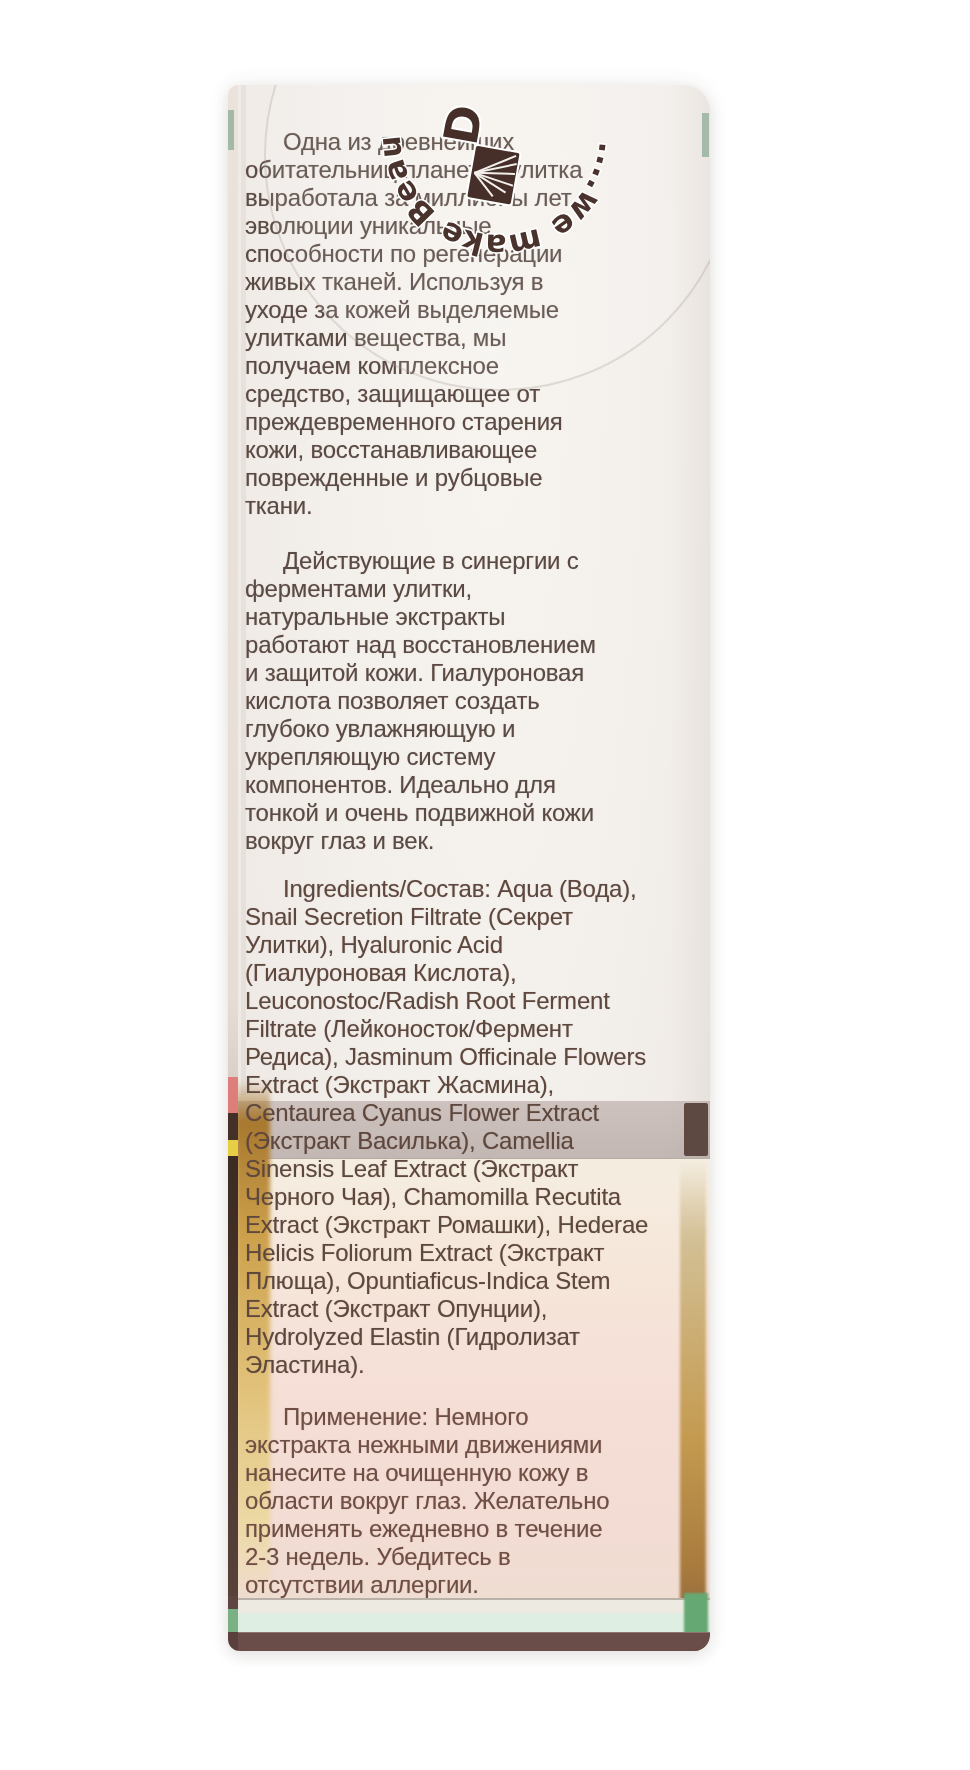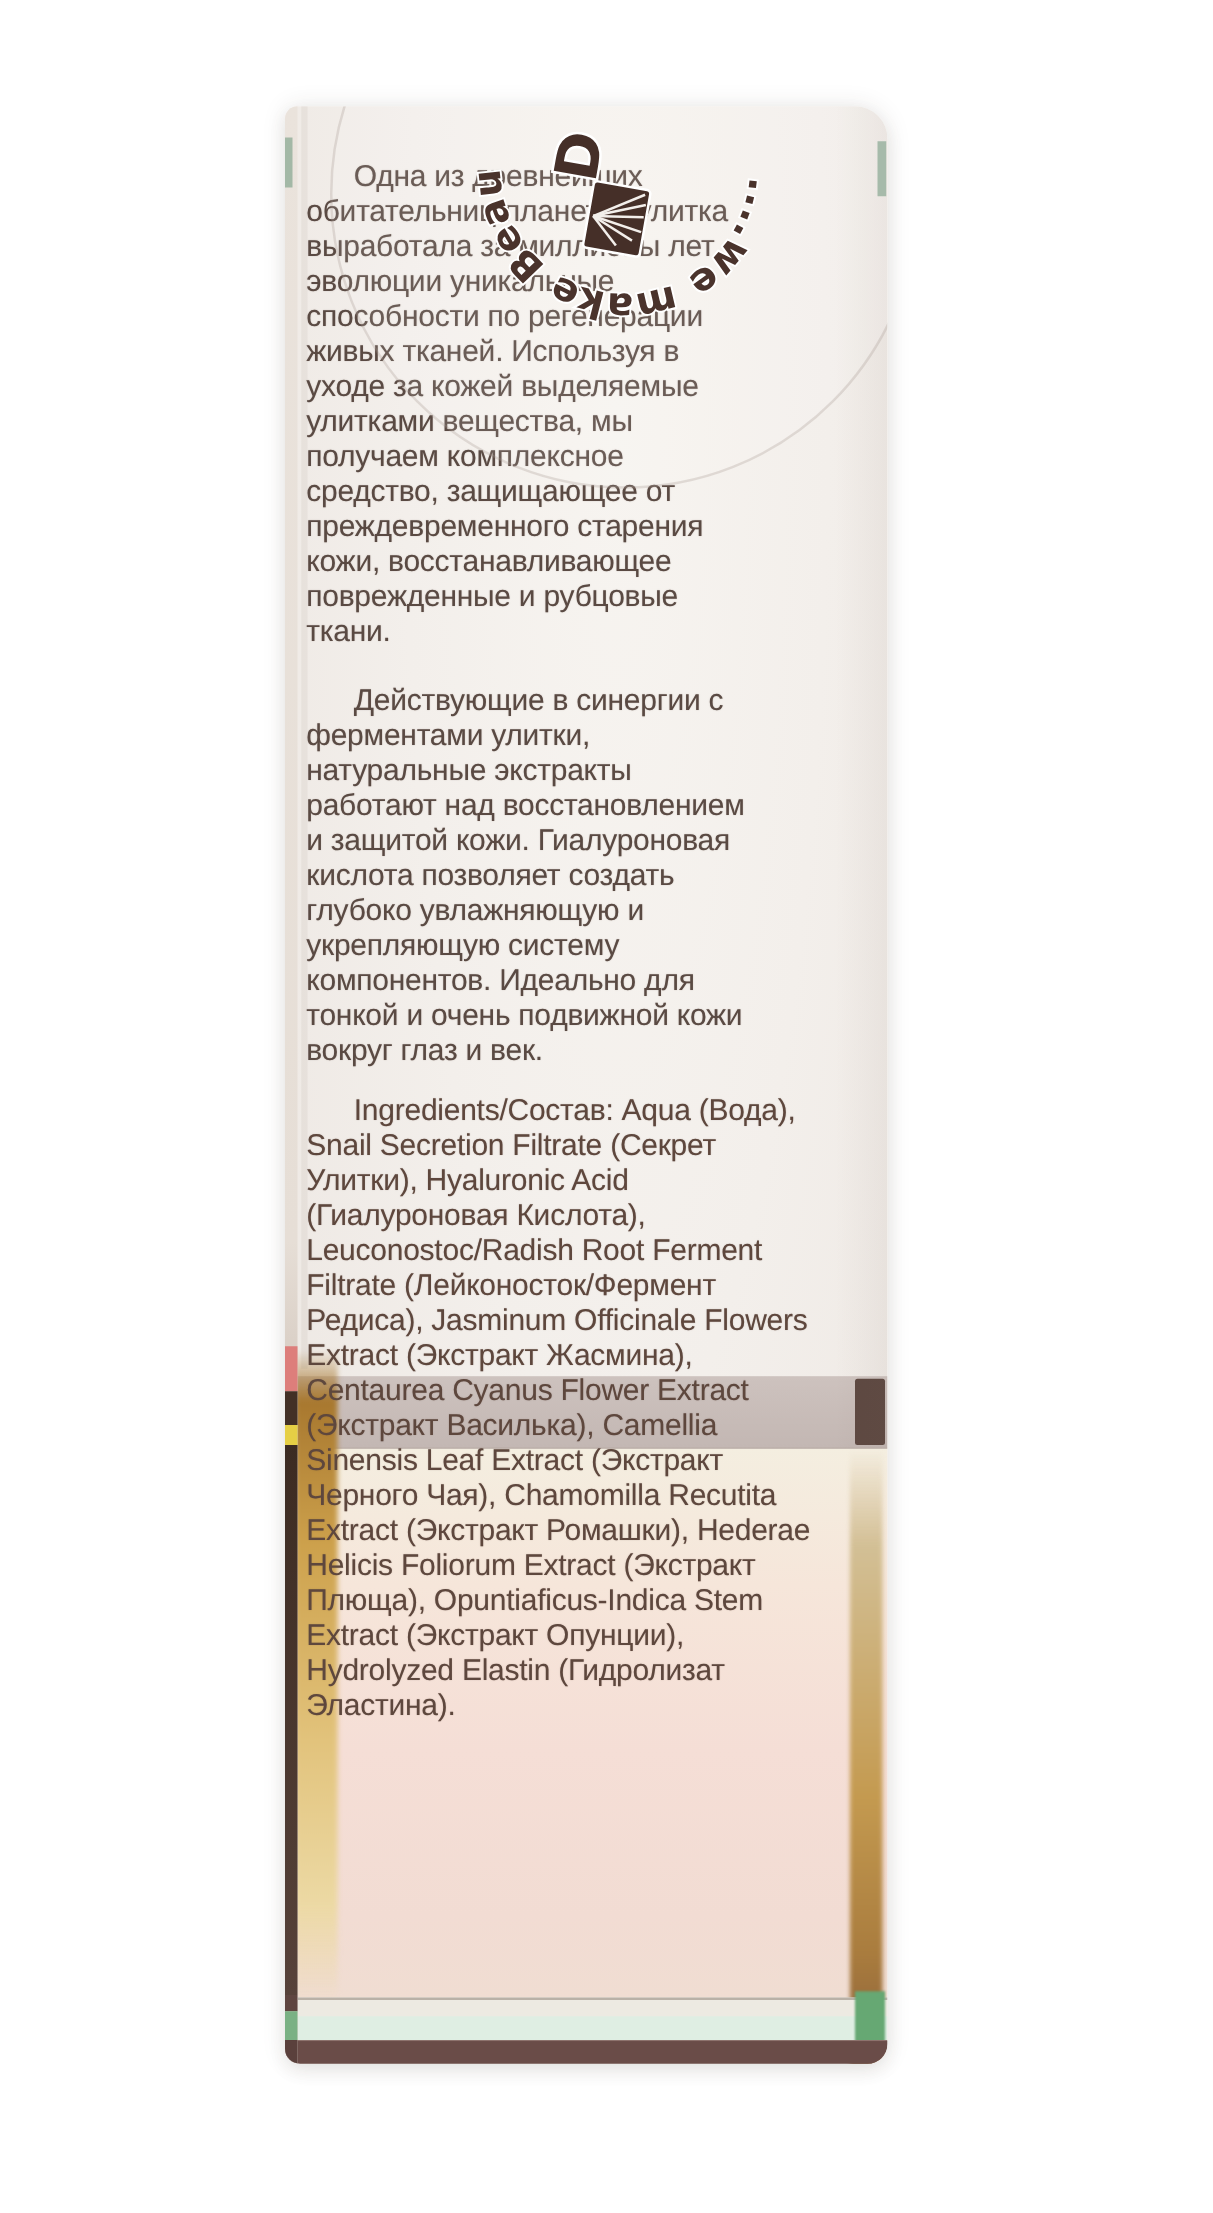--- a/index.html
+++ b/index.html
@@ -170,15 +170,22 @@
 Centaurea Cyanus Flower Extract
 (Экстракт Василька), Camellia
 Sinensis Leaf Extract (Экстракт
 Черного Чая), Chamomilla Recutita
 Extract (Экстракт Ромашки), Hederae
 Helicis Foliorum Extract (Экстракт
 Плюща), Opuntiaficus-Indica Stem
 Extract (Экстракт Опунции),
 Hydrolyzed Elastin (Гидролизат
 Эластина).</div>
+    <div class="para para-application">Применение: Немного
+экстракта нежными движениями
+нанесите на очищенную кожу в
+области вокруг глаз. Желательно
+применять ежедневно в течение
+2-3 недель. Убедитесь в
+отсутствии аллергии.</div>
 
   </div>
 </div>
 
 </body></html>

